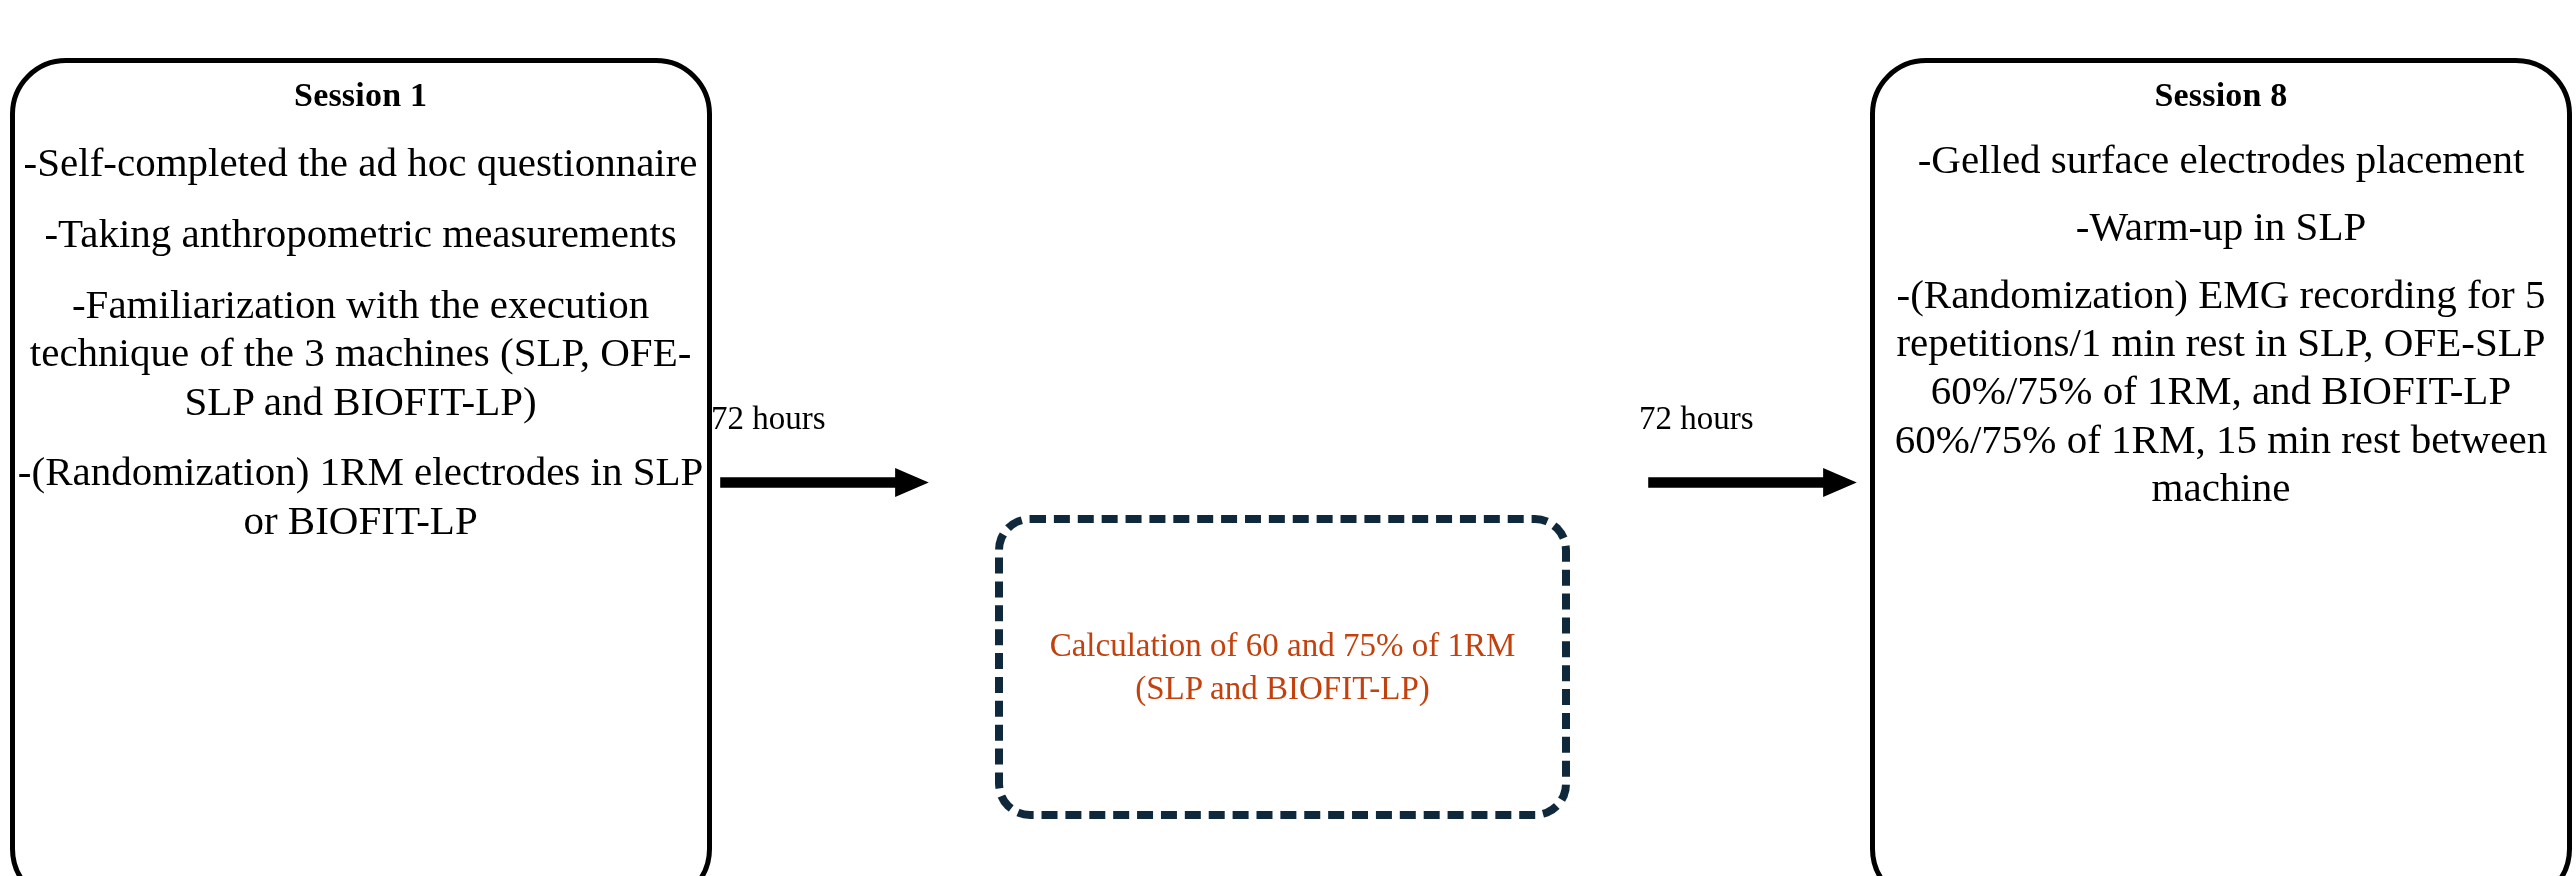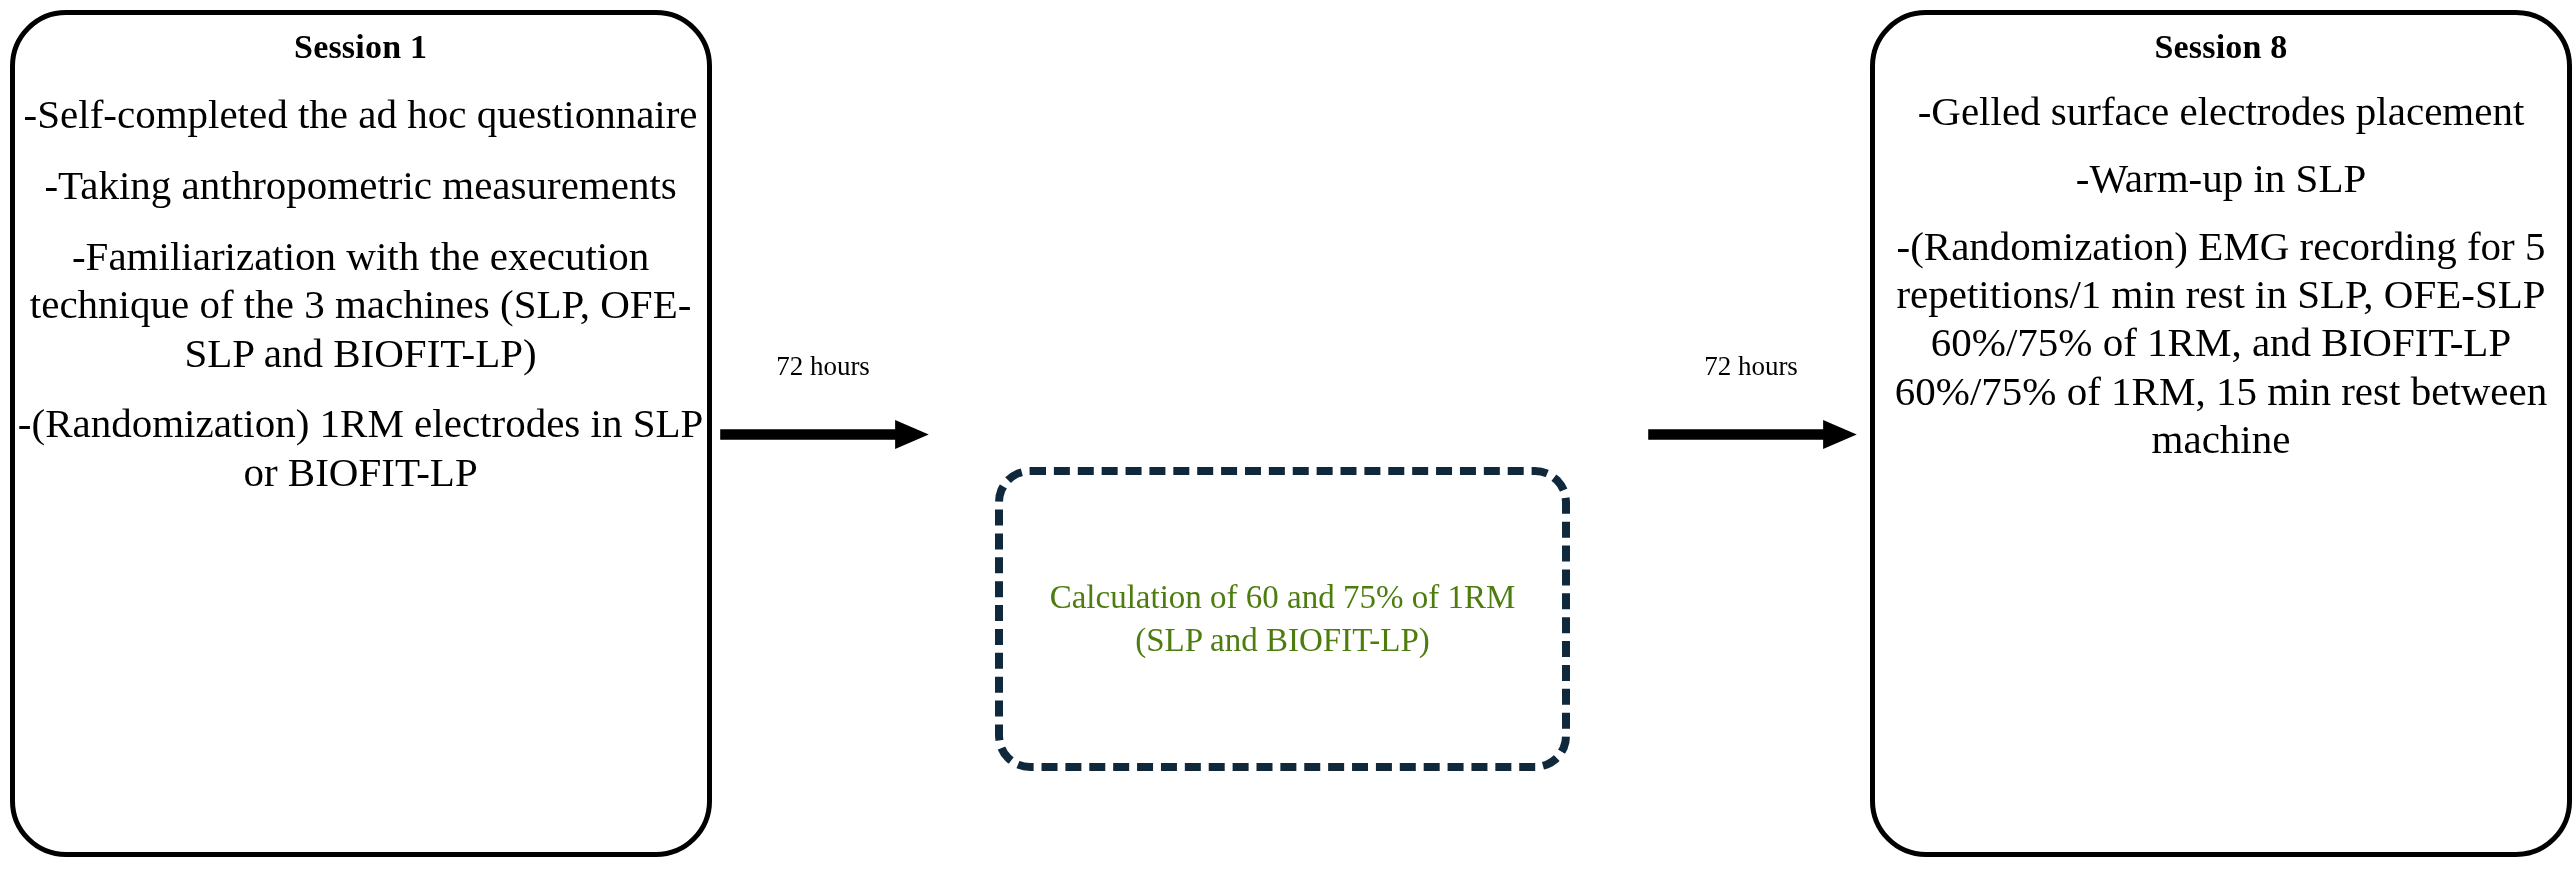--- a/index.html
+++ b/index.html
@@ -13,20 +13,21 @@
     height: 876px;
     overflow: hidden;
     font-family: "Liberation Serif", "DejaVu Serif", serif;
     color: #000000;
   }
 
   #flowchart {
     position: relative;
     width: 2576px;
     height: 752px;
+    margin-top: 48px;
   }
 
   
   .session-box {
     position: absolute;
     box-sizing: border-box;
     background: #ffffff;
     border: 5.6px solid #000000;
     border-radius: 56px;
     display: flex;
@@ -99,39 +100,39 @@
     background: #ffffff;
     display: flex;
     align-items: center;
     justify-content: center;
     text-align: center;
   }
   #calc-subbox .subbox-text {
     font-size: 33px;
     line-height: 1.3;
     padding: 0 32px;
-    color: #4d7c0f;
+    color: #c2410c;
   }
 
   
   .connector {
     position: absolute;
     width: 224px;
     height: 128px;
   }
   #connector-1 { left: 711px; top: 352px; }
   #connector-2 { left: 1639px; top: 352px; }
 
   .connector-label {
     position: absolute;
     top: 0;
     left: 0;
     width: 224px;
-    text-align: center;
-    font-size: 27px;
+    text-align: left;
+    font-size: 33px;
     line-height: 1.1;
     white-space: nowrap;
     font-family: Liberation Serif, serif;
   }
   .connector-arrow {
     position: absolute;
     top: 64px;
     left: 6.4px;
   }
 </style>

